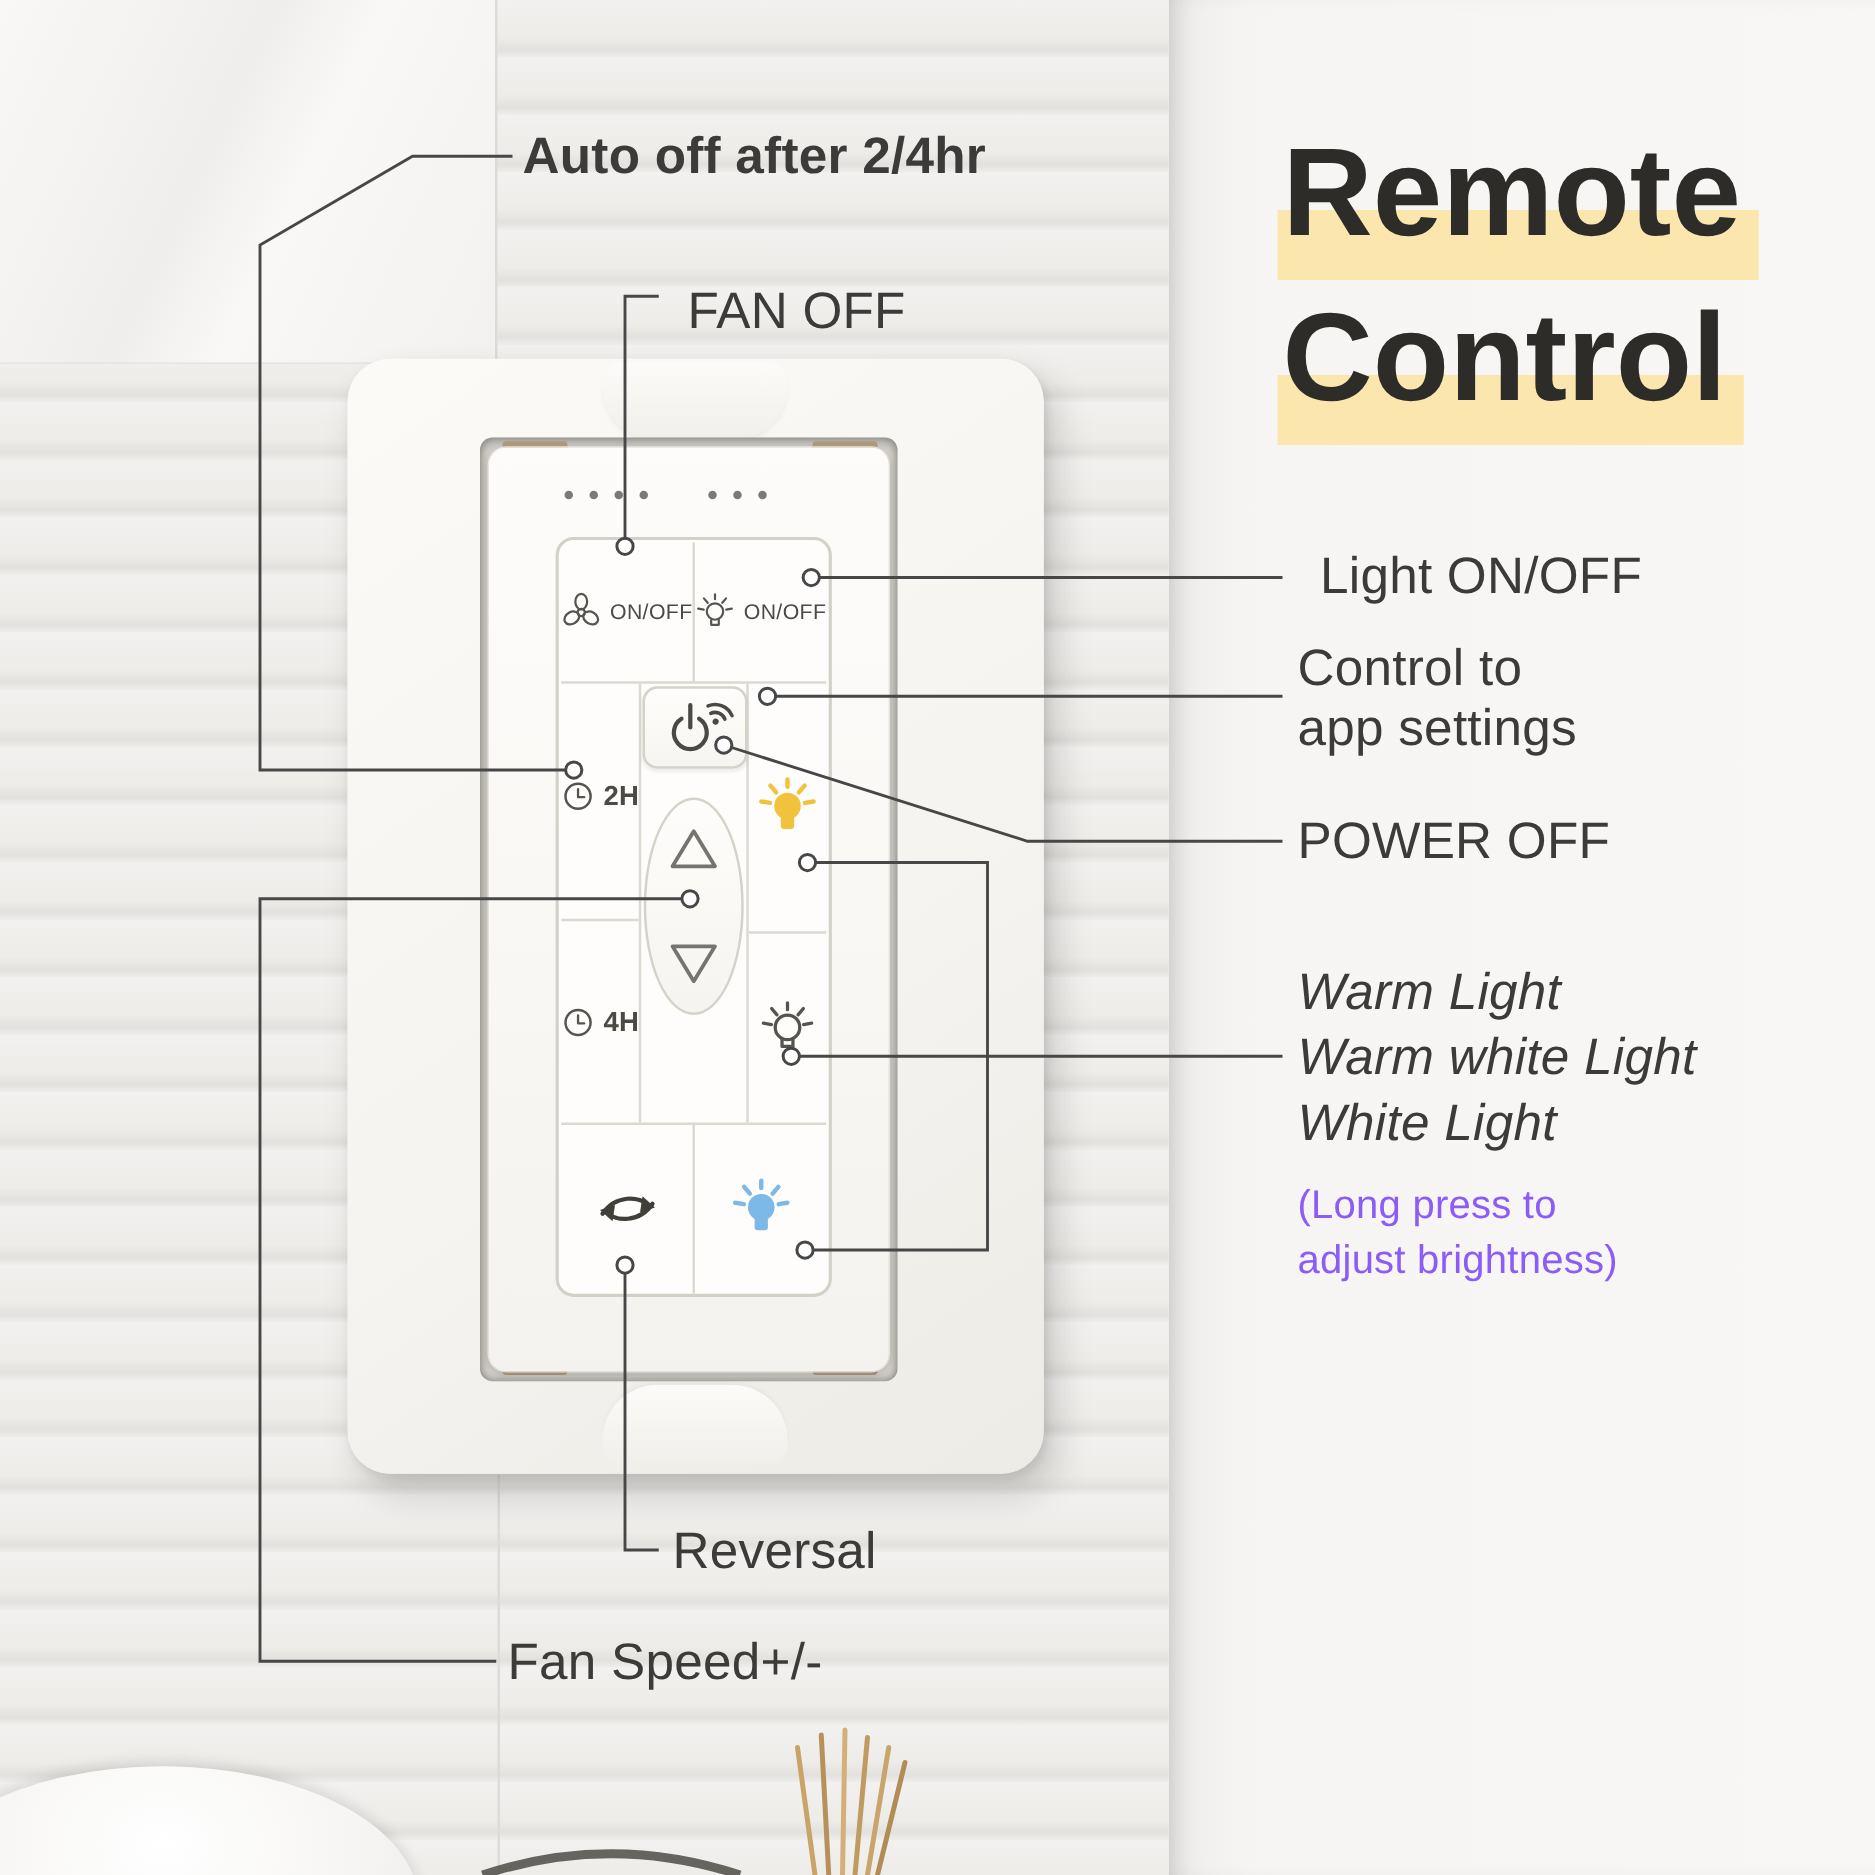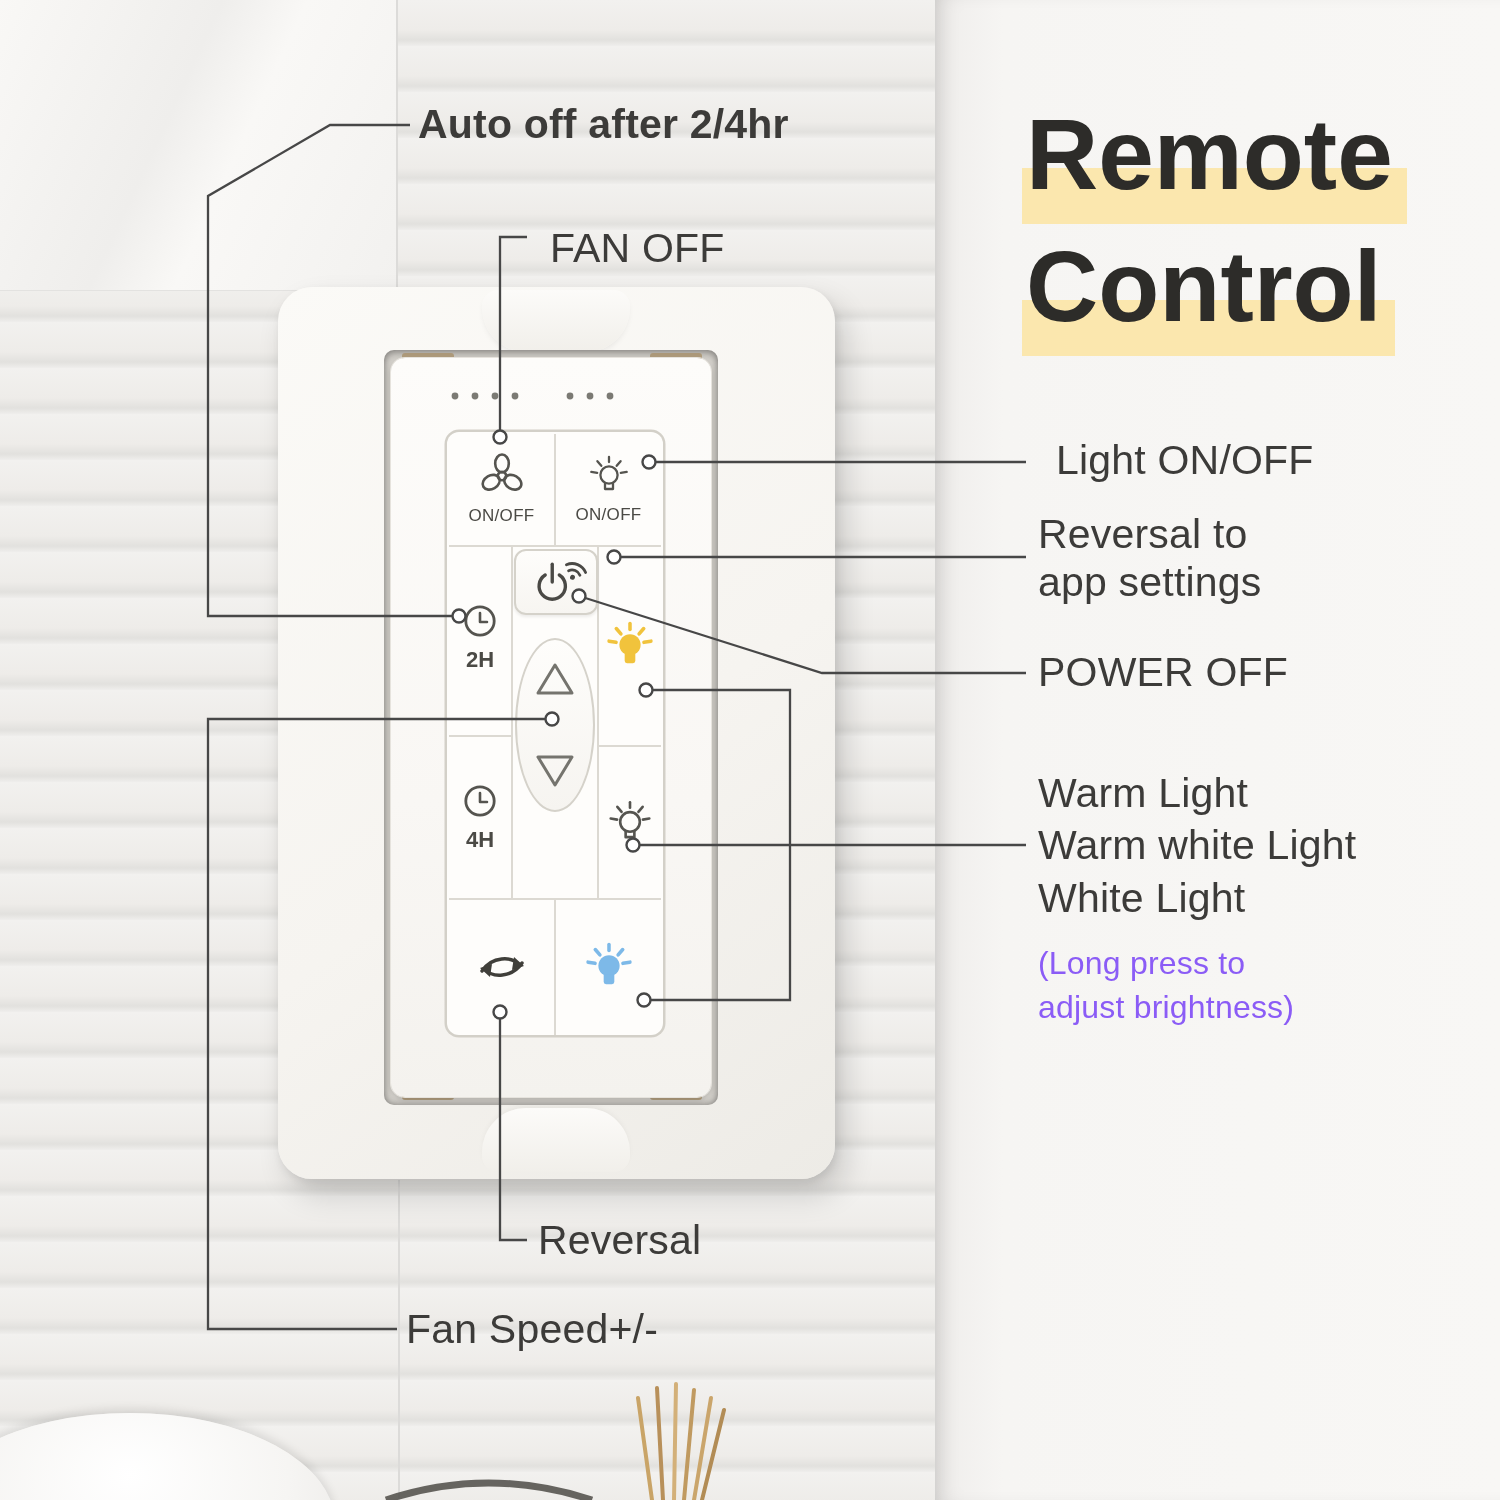--- a/index.html
+++ b/index.html
@@ -47,38 +47,38 @@
     position:absolute; left:391px; top:358px; width:320px; height:739px; border-radius:14px;
     background:linear-gradient(180deg,#fdfcfa 0%,#f9f7f4 60%,#f4f2ee 100%);
     box-shadow:0 0 0 1px #e6e3dd, 0 3px 7px rgba(0,0,0,.18);
   }
   .led-dots { position:absolute; left:0; top:30px; }
   .keypad {
     position:absolute; left:447px; top:432px; width:216px; height:603px; border-radius:12px;
     background:#fefdfb; box-shadow:0 0 0 2.5px #d3d0c8;
   }
   .gline { position:absolute; background:#dcd9d2; }
-  .cell { position:absolute; display:flex; flex-direction:column; align-items:center; justify-content:center; gap:7px; }
+  .cell { position:absolute; display:flex; flex-direction:row; align-items:center; justify-content:center; gap:7px; }
   .onoff { font-size:17px; letter-spacing:.3px; color:#4b4a45; }
   .timer-txt { font-size:22px; font-weight:600; color:#4b4a45; }
   .power-btn {
     position:absolute; left:67px; top:117px; width:84px; height:66px; border-radius:12px;
     background:linear-gradient(#fefdfb,#f7f5f1); border:2px solid #d5d2ca;
     box-shadow:0 2px 3px rgba(0,0,0,.07); display:flex; align-items:center; justify-content:center;
   }
   .oval {
     position:absolute; left:68px; top:206px; width:80px; height:174px; border-radius:50%;
     background:linear-gradient(#fefdfb,#f6f4f0); border:2px solid #d5d2ca;
     display:flex; flex-direction:column; align-items:center; justify-content:space-between; padding:22px 0;
   }
   
   .overlay { position:absolute; left:0; top:0; z-index:20; pointer-events:none; }
   .lbl { position:absolute; font-size:41px; color:#3c3b39; letter-spacing:.2px; white-space:nowrap; z-index:30; }
   .lbl .ln { display:block; line-height:1.18; }
-  .lbl-modes .ln { line-height:1.28; }
+  .lbl-modes .ln { line-height:1.28;font-style:italic; }
   .lbl-note { font-size:32px; color:#8b5cf6; }
   .lbl-note .ln { line-height:1.38; }
   .title { position:absolute; left:1022px; top:96px; z-index:30; }
   .title-line { margin-bottom:4px; }
   .title-line span {
     display:inline-block; font-size:100px; font-weight:bold; line-height:1.08; color:#2d2c29;
     padding:4px 14px 16px 4px;
     background:linear-gradient(180deg, rgba(0,0,0,0) 56%, #fbe7ae 56%);
   }
 </style>
@@ -283,21 +283,21 @@
 
   <div class="title">
     <div class="title-line"><span>Remote</span></div>
     <div class="title-line"><span>Control</span></div>
   </div>
 
   <div class="lbl" style="left:418px;top:101px;font-weight:bold;">Auto off after 2/4hr</div>
   <div class="lbl" style="left:550px;top:198px;margin-top:27px;">FAN OFF</div>
   <div class="lbl" style="left:1038px;top:437px;margin-left:18px;">Light ON/OFF</div>
   <div class="lbl" style="left:1038px;top:510px;">
-    <span class="ln">Reversal to</span>
+    <span class="ln">Control to</span>
     <span class="ln">app settings</span>
   </div>
   <div class="lbl" style="left:1038px;top:649px;">POWER OFF</div>
   <div class="lbl lbl-modes" style="left:1038px;top:767px;">
     <span class="ln">Warm Light</span>
     <span class="ln">Warm white Light</span>
     <span class="ln">White Light</span>
   </div>
   <div class="lbl lbl-note" style="left:1038px;top:941px;">
     <span class="ln">(Long press to</span>

